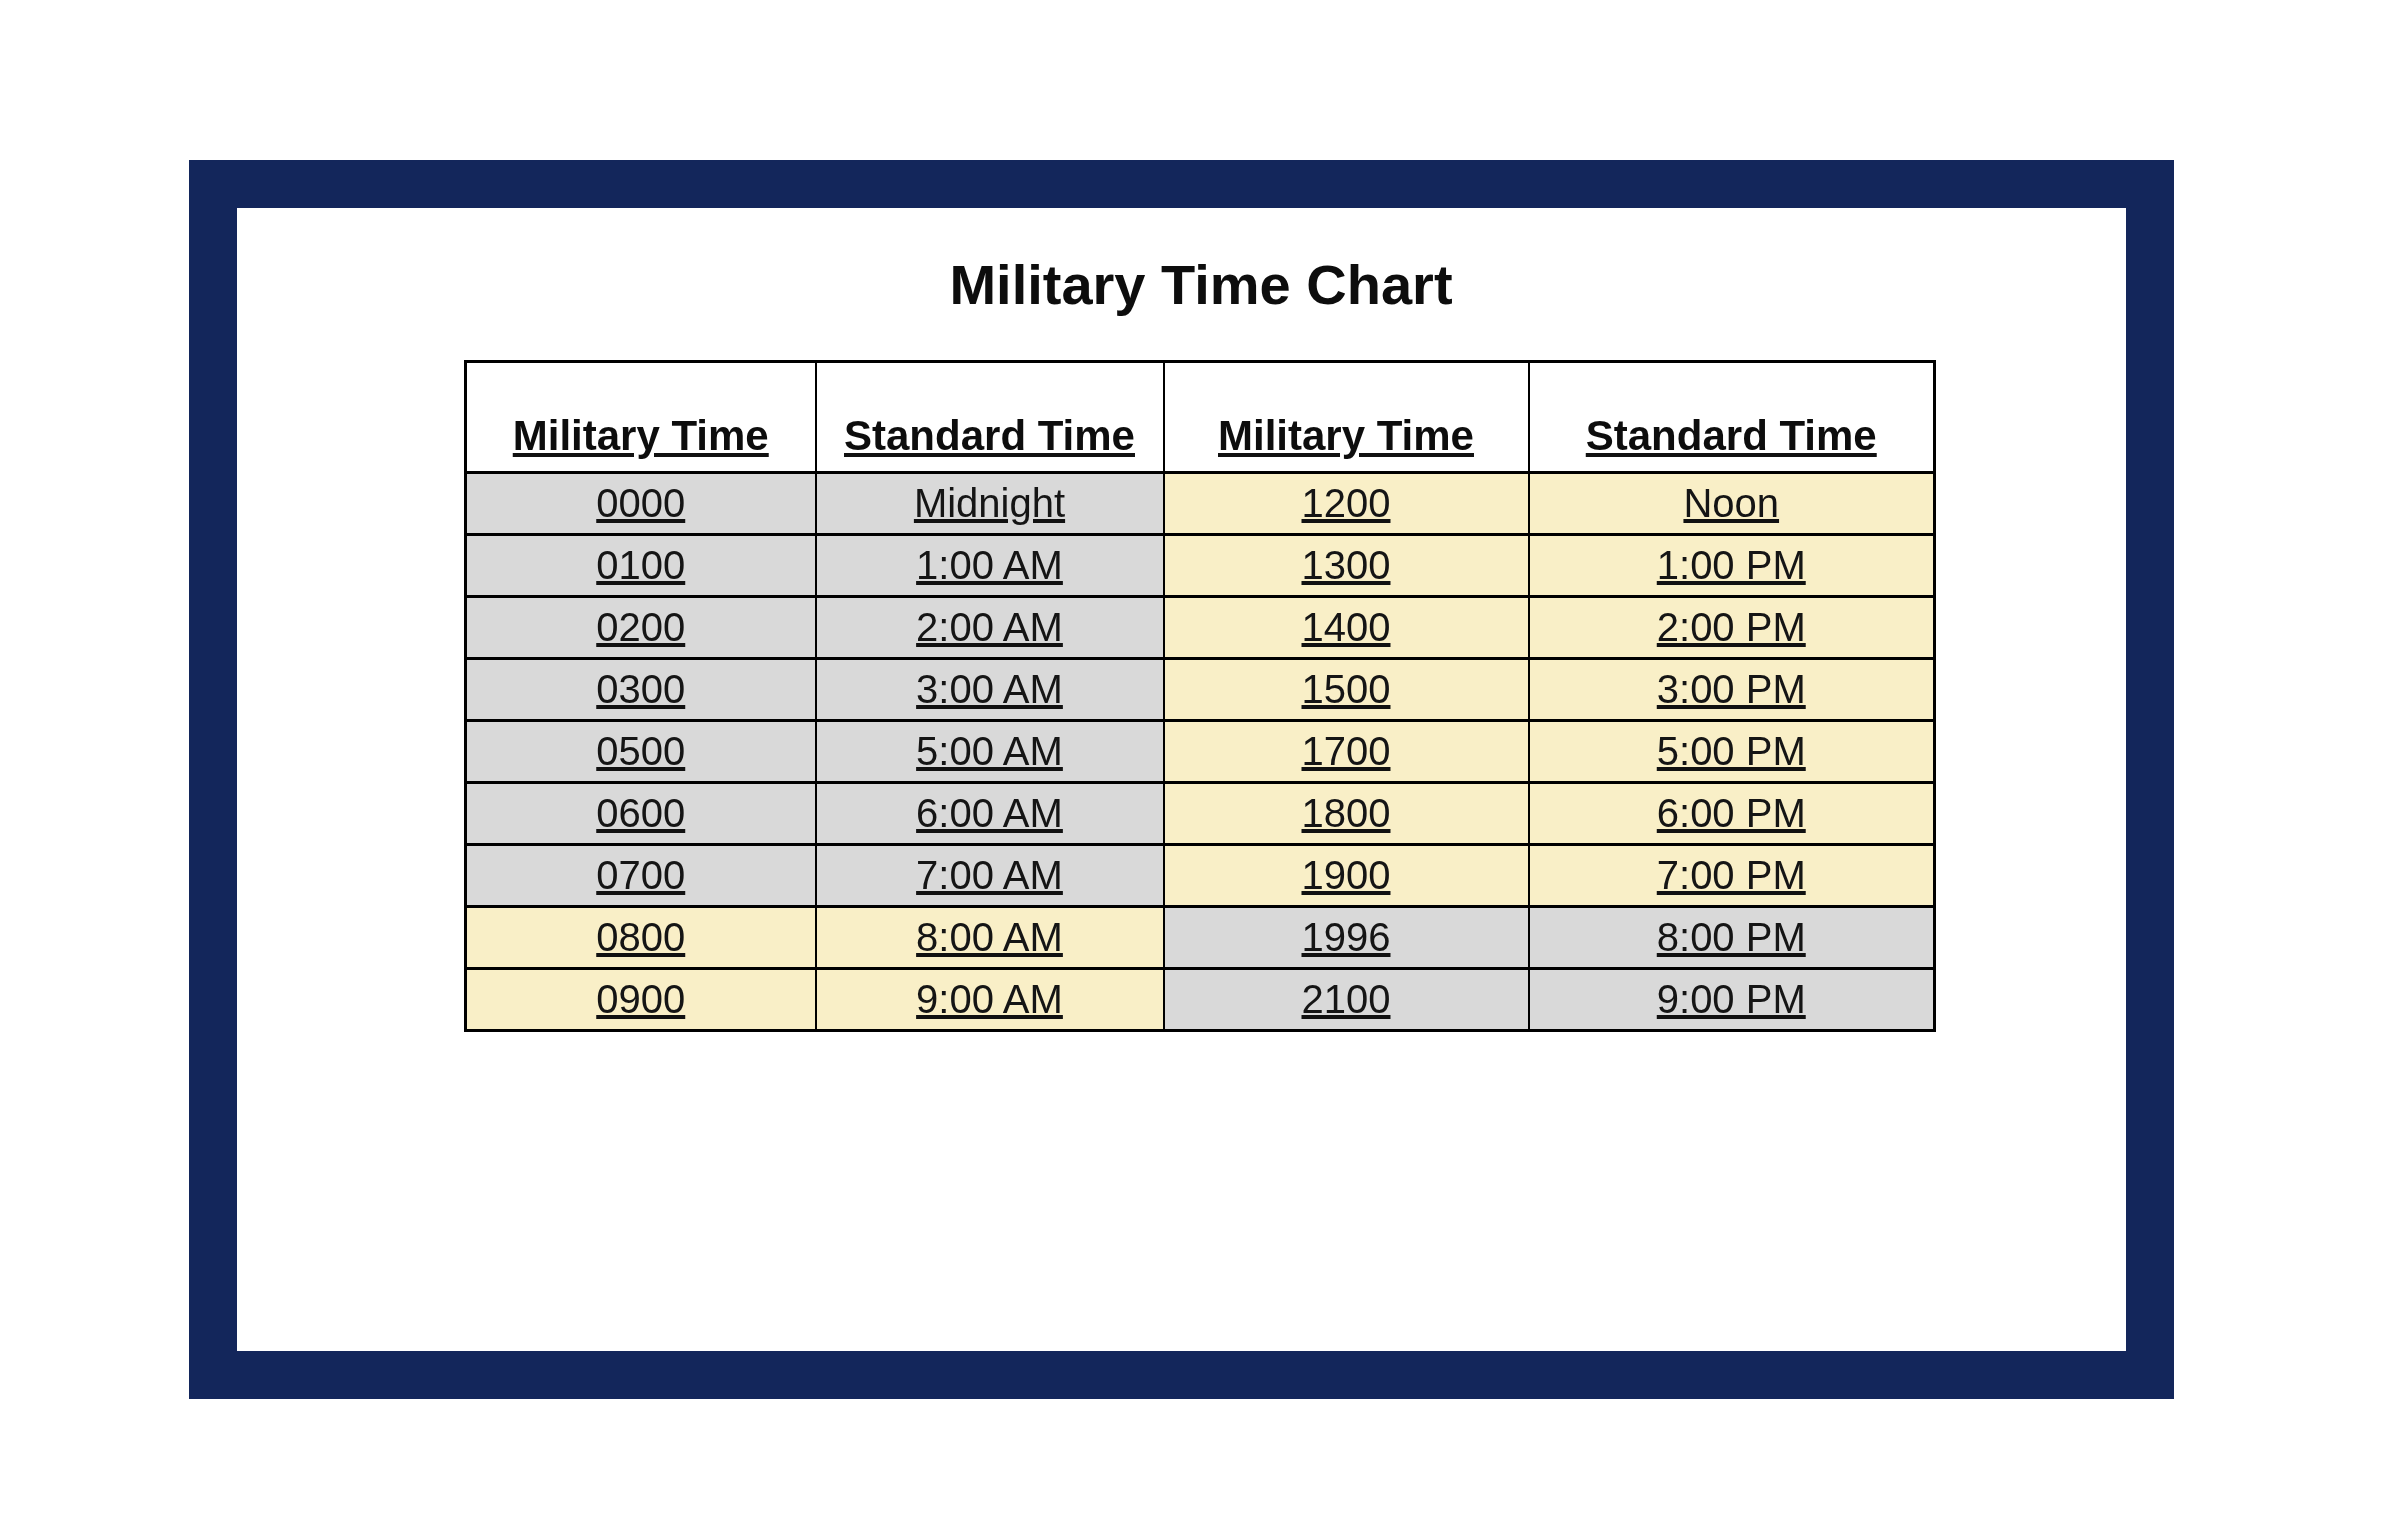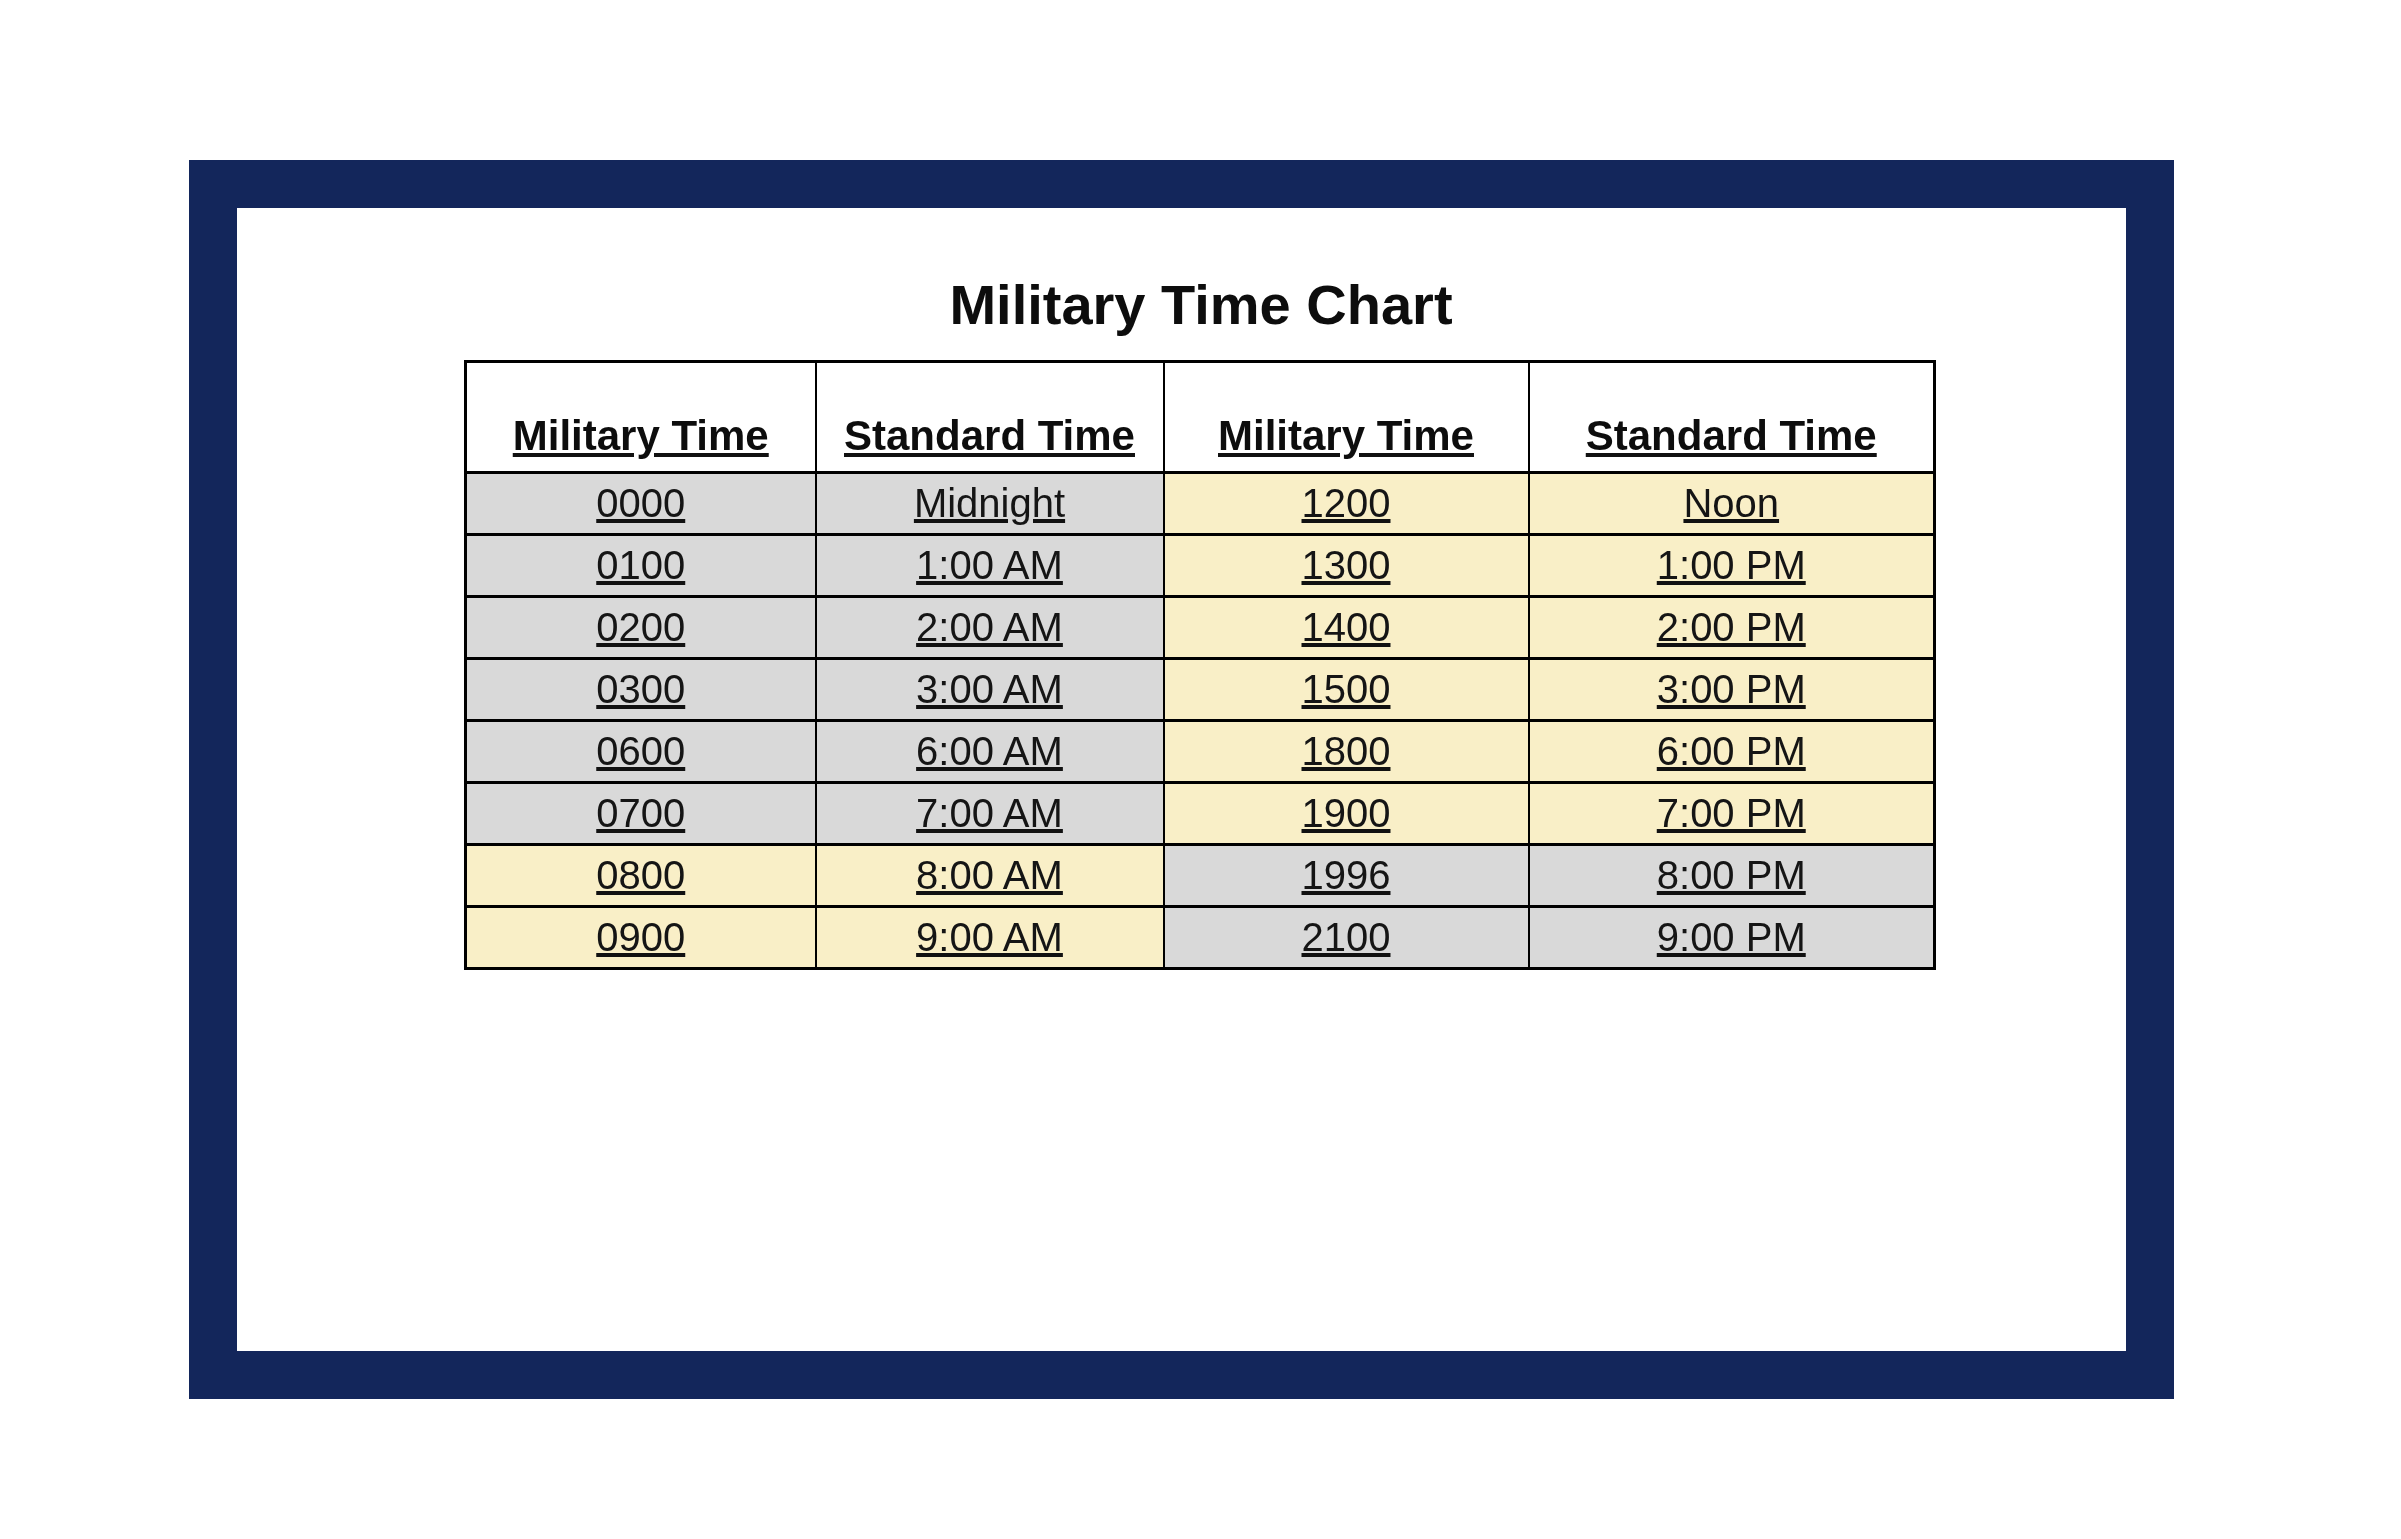--- a/index.html
+++ b/index.html
@@ -35,21 +35,20 @@
   .page-title {
     position: absolute;
     left: 0;
     top: 252px;
     width: 2402px;
     text-align: center;
     font-size: 56px;
     font-weight: 700;
     letter-spacing: 0px;
     color: #0d0d0d;
-    margin-top: 20px;
   }
   table.time-table {
     position: absolute;
     left: 464px;
     top: 360px;
     width: 1469px;
     border-collapse: collapse;
     table-layout: fixed;
     border: 3.8px solid var(--grid);
     text-decoration: underline;
@@ -123,20 +122,26 @@
           <td class="shade-cream">1400</td>
           <td class="shade-cream">2:00 PM</td>
         </tr>
         <tr>
           <td class="shade-gray">0300</td>
           <td class="shade-gray">3:00 AM</td>
           <td class="shade-cream">1500</td>
           <td class="shade-cream">3:00 PM</td>
         </tr>
         <tr>
+          <td class="shade-gray">0500</td>
+          <td class="shade-gray">5:00 AM</td>
+          <td class="shade-cream">1700</td>
+          <td class="shade-cream">5:00 PM</td>
+        </tr>
+        <tr>
           <td class="shade-gray">0600</td>
           <td class="shade-gray">6:00 AM</td>
           <td class="shade-cream">1800</td>
           <td class="shade-cream">6:00 PM</td>
         </tr>
         <tr>
           <td class="shade-gray">0700</td>
           <td class="shade-gray">7:00 AM</td>
           <td class="shade-cream">1900</td>
           <td class="shade-cream">7:00 PM</td>

